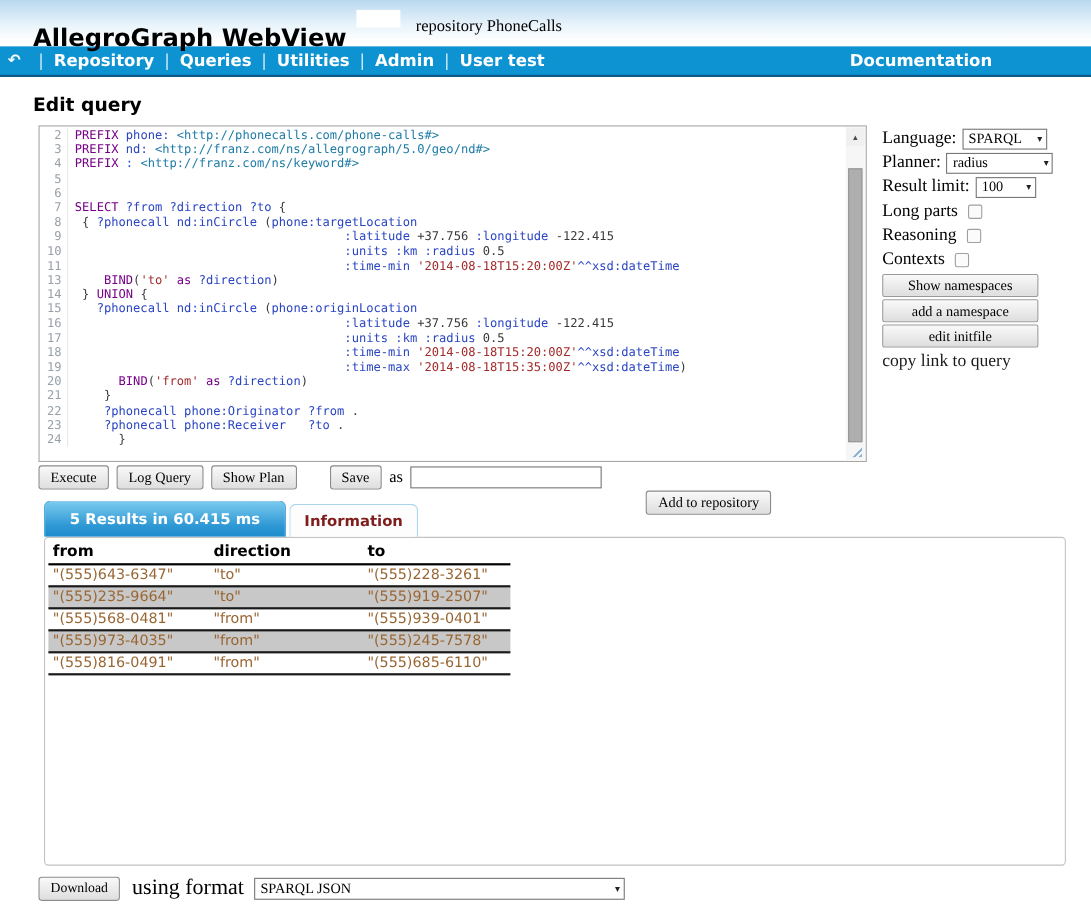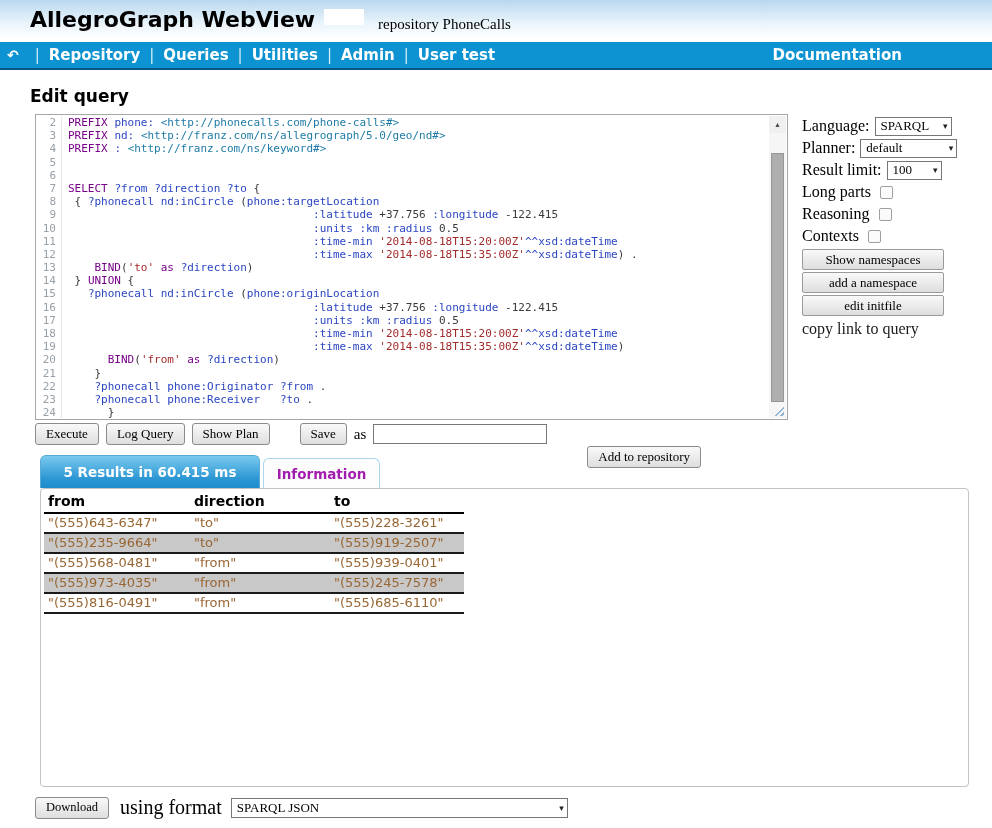--- a/index.html
+++ b/index.html
@@ -4,21 +4,21 @@
 <style>
   * { box-sizing: border-box; }
   html,body { margin:0; padding:0; }
   body {
     width:992px; height:828px; overflow:hidden; background:#fff; position:relative;
     font-family:"Liberation Serif", serif; color:#000;
   }
 
   
   .header { height:42px; background:linear-gradient(#b9d8ee, #e9f4fb 55%, #ffffff 90%); position:relative; }
-  .app-title { position:absolute; left:30px; top:7px; font:bold 22px "DejaVu Sans", sans-serif; letter-spacing:0; }
+  .app-title { position:absolute; left:30px; top:23px; font:bold 22px "DejaVu Sans", sans-serif; letter-spacing:0; }
   .patch { position:absolute; left:324px; top:9px; width:40px; height:16px; background:#fff; }
   .repo-label { position:absolute; left:378px; top:16px; font-size:15px; }
 
   
   .nav { height:28px; background:#0d93d1; border-bottom:2px solid #0a5a85; display:flex; align-items:center;
          color:#fff; font:bold 15px "DejaVu Sans", sans-serif; padding:0 0 0 7px; }
   .back-icon { font-size:14px; font-weight:bold; margin-right:7px; cursor:pointer; }
   .nav-links { display:flex; align-items:center; }
   .nav-sep { margin:0 9px; color:#cfeaf6; font-weight:normal; }
   .nav-link { cursor:pointer; }
@@ -60,21 +60,21 @@
   .save-input { width:174px; height:20px; border:1px solid #767676; font:13px "Liberation Serif", serif; padding:0 3px; }
   .addrepo-btn { margin-left:40px;margin-top:45px; }
 
   
   .tabs { margin:9px 0 0 40px; display:flex; align-items:flex-end; height:33px; }
   .tab-active { width:220px; height:33px; border-radius:6px 6px 0 0; cursor:pointer;
                 background:linear-gradient(#7acaee, #2d97d4 70%, #1e8dcd);
                 border:1px solid #55abd6; border-bottom:none; color:#fff;
                 font:bold 13.5px "DejaVu Sans", sans-serif; display:flex; align-items:center; justify-content:center; }
   .tab-inactive { width:117px; height:30px; margin-left:3px; border-radius:6px 6px 0 0; cursor:pointer;
-                  background:#fdfdfd; border:1px solid #a9d6ee; border-bottom:none; color:#a21caf;
+                  background:#fdfdfd; border:1px solid #a9d6ee; border-bottom:none; color:#7f1d1d;
                   font:bold 13.5px "DejaVu Sans", sans-serif; display:flex; align-items:center; justify-content:center; }
 
   
   .panel { margin-left:40px; width:929px; height:299px; border:1px solid #c2c2c2; border-radius:4px;
            background:#fff; padding:3px 0 0 3px; }
   table.results { border-collapse:collapse; font-family:"DejaVu Sans", sans-serif; }
   table.results th { text-align:left; font-size:14px; font-weight:bold; color:#000;
                      padding:1px 4px 3px 4px; border-bottom:2px solid #000000; }
   table.results td { font-size:13px; color:#996633; padding:1px 4px 2px 4px; border-bottom:2px solid #1a1a1a; height:16px; }
   table.results .c0 { width:146px; } table.results .c1 { width:140px; } table.results .c2 { width:134px; }
@@ -167,24 +167,20 @@
       </div>
       <div class="cm-line">
         <span class="ln">10</span>
         <span class="cd"><span class="tk-p">                                     </span><span class="tk-q">:units</span><span class="tk-p"> </span><span class="tk-q">:km</span><span class="tk-p"> </span><span class="tk-q">:radius</span><span class="tk-p"> 0.5</span></span>
       </div>
       <div class="cm-line">
         <span class="ln">11</span>
         <span class="cd"><span class="tk-p">                                     </span><span class="tk-q">:time-min</span><span class="tk-p"> </span><span class="tk-s">'2014-08-18T15:20:00Z'</span><span class="tk-q">^^xsd:dateTime</span></span>
       </div>
       <div class="cm-line">
-        <span class="ln">12</span>
-        <span class="cd"><span class="tk-p">                                     </span><span class="tk-q">:time-max</span><span class="tk-p"> </span><span class="tk-s">'2014-08-18T15:35:00Z'</span><span class="tk-q">^^xsd:dateTime</span><span class="tk-p">) .</span></span>
-      </div>
-      <div class="cm-line">
         <span class="ln">13</span>
         <span class="cd"><span class="tk-p">    </span><span class="tk-k">BIND</span><span class="tk-p">(</span><span class="tk-s">'to'</span><span class="tk-p"> </span><span class="tk-k">as</span><span class="tk-p"> </span><span class="tk-q">?direction</span><span class="tk-p">)</span></span>
       </div>
       <div class="cm-line">
         <span class="ln">14</span>
         <span class="cd"><span class="tk-p"> } </span><span class="tk-k">UNION</span><span class="tk-p"> {</span></span>
       </div>
       <div class="cm-line">
         <span class="ln">15</span>
         <span class="cd"><span class="tk-p">   </span><span class="tk-q">?phonecall</span><span class="tk-p"> </span><span class="tk-q">nd:inCircle</span><span class="tk-p"> (</span><span class="tk-q">phone:originLocation</span></span>
@@ -249,21 +245,21 @@
   <div class="side-row">
     <span class="lbl">Language:</span>
     <span class="sel sel-lang">
       <span>SPARQL</span>
       <span class="arr">▾</span>
     </span>
   </div>
   <div class="side-row">
     <span class="lbl">Planner:</span>
     <span class="sel sel-planner">
-      <span>default</span>
+      <span>radius</span>
       <span class="arr">▾</span>
     </span>
   </div>
   <div class="side-row">
     <span class="lbl">Result limit:</span>
     <span class="sel sel-limit">
       <span>100</span>
       <span class="arr">▾</span>
     </span>
   </div>

